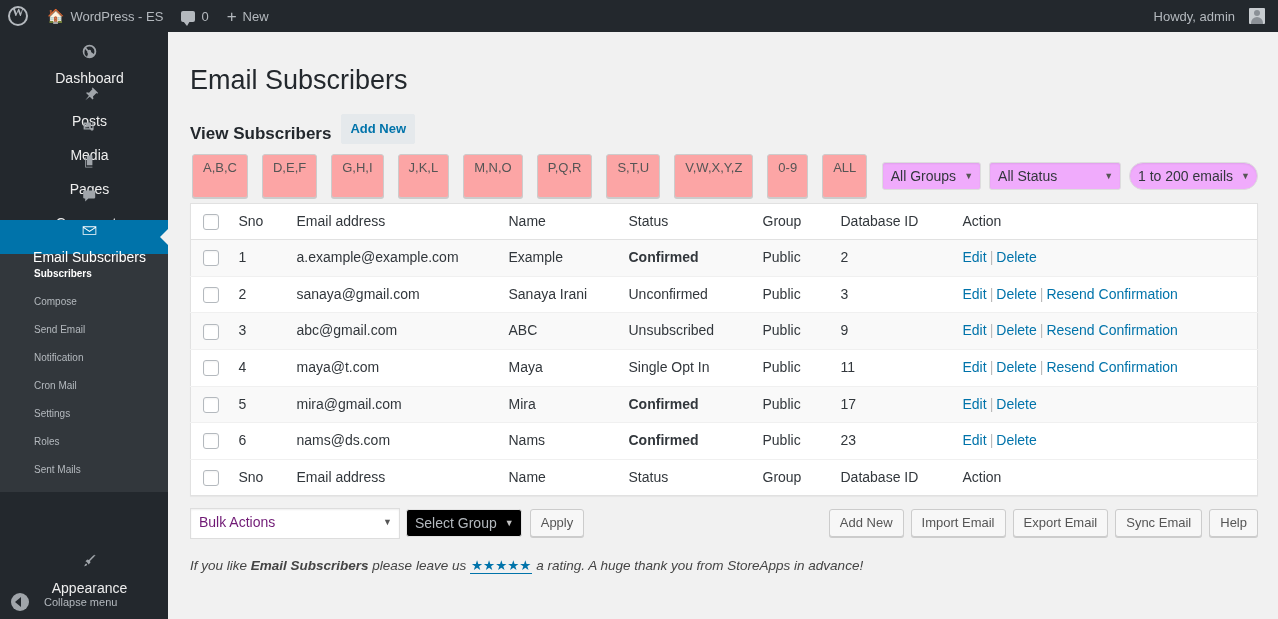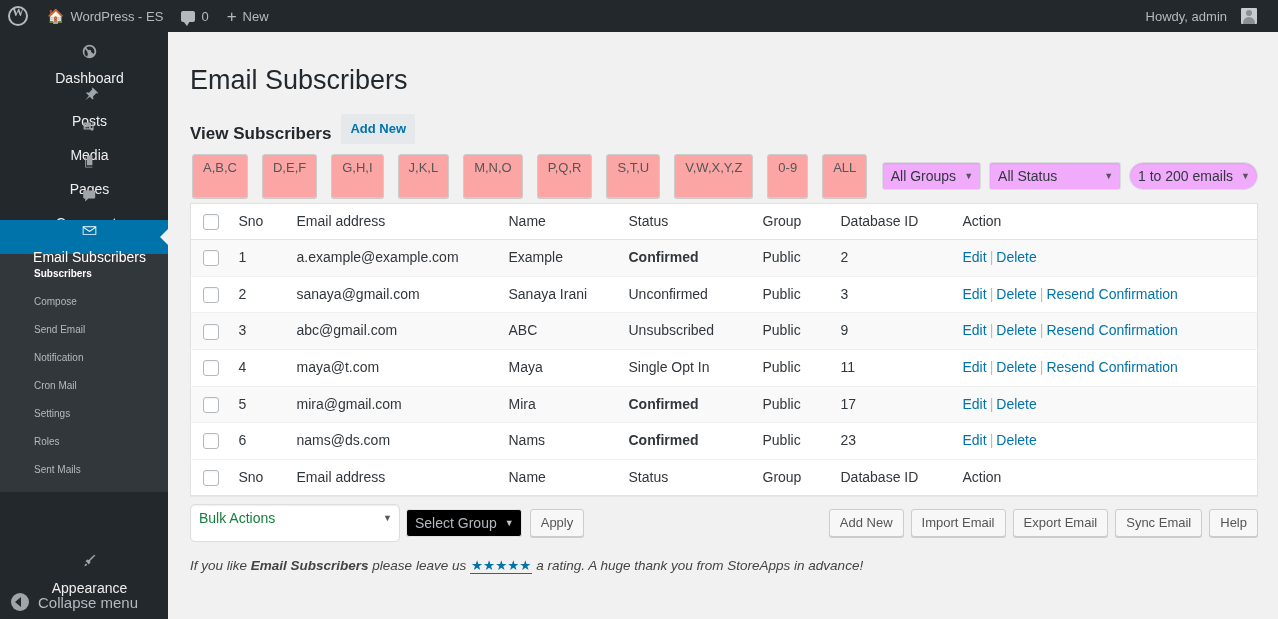--- a/index.html
+++ b/index.html
@@ -31,21 +31,21 @@
   .wp-logo-circle {
     width: 20px; height: 20px; border-radius: 50%;
     border: 2px solid #b4b9be; position: relative;
     display: inline-block;
   }
   .wp-logo-circle::before {
     content: "W"; position: absolute; left: 0; top: -3px;
     width: 16px; text-align: center; font-size: 12px;
     font-weight: bold; color: #b4b9be; font-family: "Liberation Serif", serif;
   }
-  .ab-right { margin-left: auto; display: flex; align-items: center; padding-right: 12px; }
+  .ab-right { margin-left: auto; display: flex; align-items: center; padding-right: 4px; }
   .avatar {
     width: 16px; height: 16px; margin-left: 8px;
     background: #c8ccd0; border-radius: 1px;
     position: relative; overflow: hidden;
   }
   .avatar::before {
     content: ""; position: absolute; left: 5px; top: 2px;
     width: 6px; height: 6px; border-radius: 50%; background: #8b9096;
   }
   .avatar::after {
@@ -95,23 +95,23 @@
   .menu-gap { height: 9px; }
   .submenu { background: #32373c; padding: 6px 0 8px 0; }
   .submenu-item {
     padding: 6px 0 6px 34px;
     font-size: 10px; color: #b4b9be; cursor: pointer;
     line-height: 16px;
   }
   .submenu-item.active { color: #fff; font-weight: bold; }
   .sb-bottom { position: absolute; bottom: 0; left: 0; width: 168px; }
   .collapse {
-    display: flex; align-items: center; gap: 9px;
+    display: flex; align-items: center; gap: 15px;
     height: 34px; padding-left: 11px;
-    color: #b4b9be; font-size: 15px; cursor: pointer;
+    color: #b4b9be; font-size: 11px; cursor: pointer;
   }
   .collapse-arrow {
     width: 18px; height: 18px; border-radius: 50%;
     background: #a0a5aa; position: relative; flex: 0 0 18px;
   }
   .collapse-arrow::after {
     content: ""; position: absolute; left: 4px; top: 4px;
     border-top: 5px solid transparent; border-bottom: 5px solid transparent;
     border-right: 6px solid #23282d;
   }
@@ -234,24 +234,24 @@
   .rowlink { color: #0073aa; cursor: pointer; }
   .sep { color: #bbb; padding: 0 3px; }
 
   
   .tablenav {
     display: flex; align-items: center;
     margin-top: 12px; height: 30px;
   }
   .bulk-select {
     background: #fff;
-    border: 1px solid #ddd; border-radius: 5px;
+    border: 1px solid #ddd; border-radius: 0;
     box-shadow: 0 1px 2px rgba(0,0,0,.07) inset;
-    height: 38px; line-height: 26px;
-    width: 210px; font-size: 14px; color: #15803d;
+    height: 31px; line-height: 26px;
+    width: 210px; font-size: 14px; color: #701a75;
     padding: 0 24px 0 8px; position: relative; cursor: pointer;
     margin-right: 6px;
   }
   .bulk-select::after {
     content: "\25BC"; position: absolute; right: 7px; top: 0;
     font-size: 9px; color: #555;
   }
   .group-select {
     background: #000000;
     border: 1px solid #e3e3e3; border-radius: 3px;

